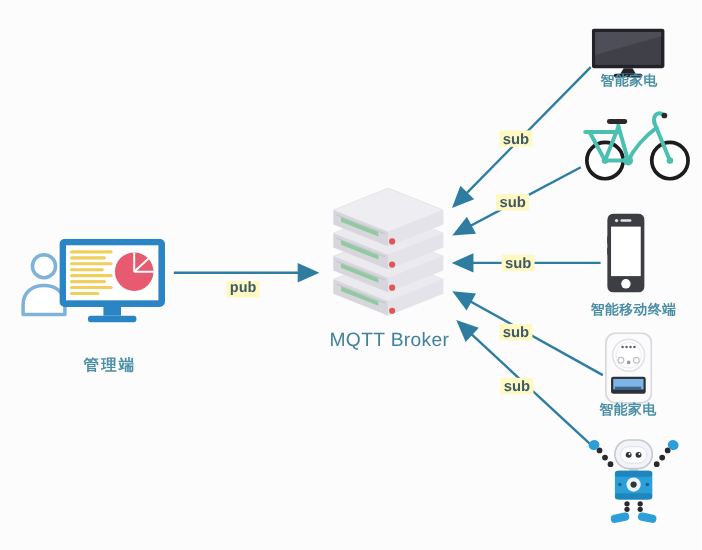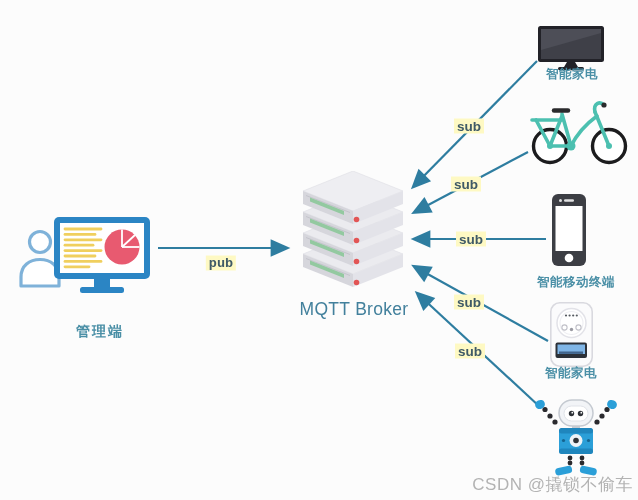--- a/index.html
+++ b/index.html
@@ -207,15 +207,14 @@
     <g fill="#2a2a2e">
       <circle cx="44" cy="66" r="2.4"></circle>
         <circle cx="44" cy="71" r="2.4"></circle>
       <circle cx="56" cy="66" r="2.4"></circle>
         <circle cx="56" cy="71" r="2.4"></circle>
     </g>
     <rect x="29" y="75" width="17" height="7.5" rx="3.7" fill="#2b9fd8" transform="rotate(-12 37 78)"></rect>
     <rect x="54" y="75" width="17" height="7.5" rx="3.7" fill="#2b9fd8" transform="rotate(12 63 78)"></rect>
   </svg>
 
-  <div class="watermark">CSDN @撬锁不偷车</div>
 
 </div>
 
 </body></html>

